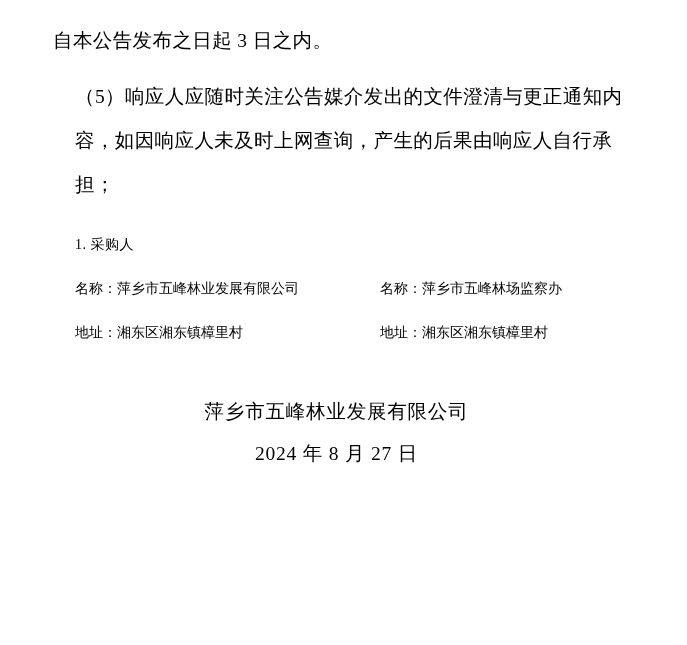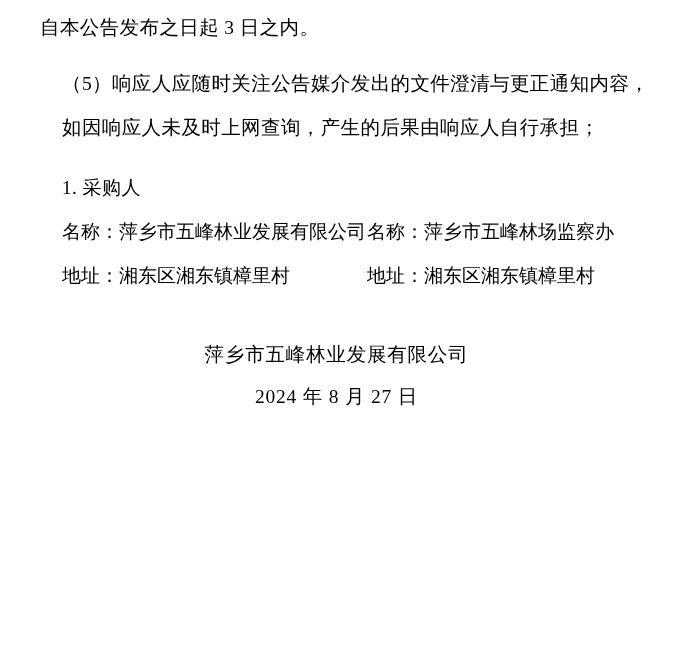--- a/index.html
+++ b/index.html
@@ -11,21 +11,21 @@
     width: 687px;
     height: 645px;
     font-family: "Liberation Serif", "DejaVu Serif", serif;
     color: #000000;
     overflow: hidden;
   }
   .page {
     position: relative;
     width: 687px;
     height: 645px;
-    padding: 0;
+    padding: 13px;
     box-sizing: border-box;
   }
   .doc-body {
     padding: 6px 34px 0 40px;
   }
   p {
     margin: 0;
     font-size: 19.5px;
     line-height: 44px;
     letter-spacing: 0.4px;
@@ -42,21 +42,21 @@
   }
   .spacer-sm { height: 12px; }
 
   .contacts {
     margin-top: 4px;
   }
   .contact-row {
     display: flex;
     flex-direction: row;
     align-items: flex-start;
-    font-size: 19px;
+    font-size: 14px;
     line-height: 44px;
   }
   .col-left {
     width: 305px;
     flex: 0 0 305px;
   }
   .col-right {
     flex: 1 1 auto;
   }
   .heading-row .col-left,

